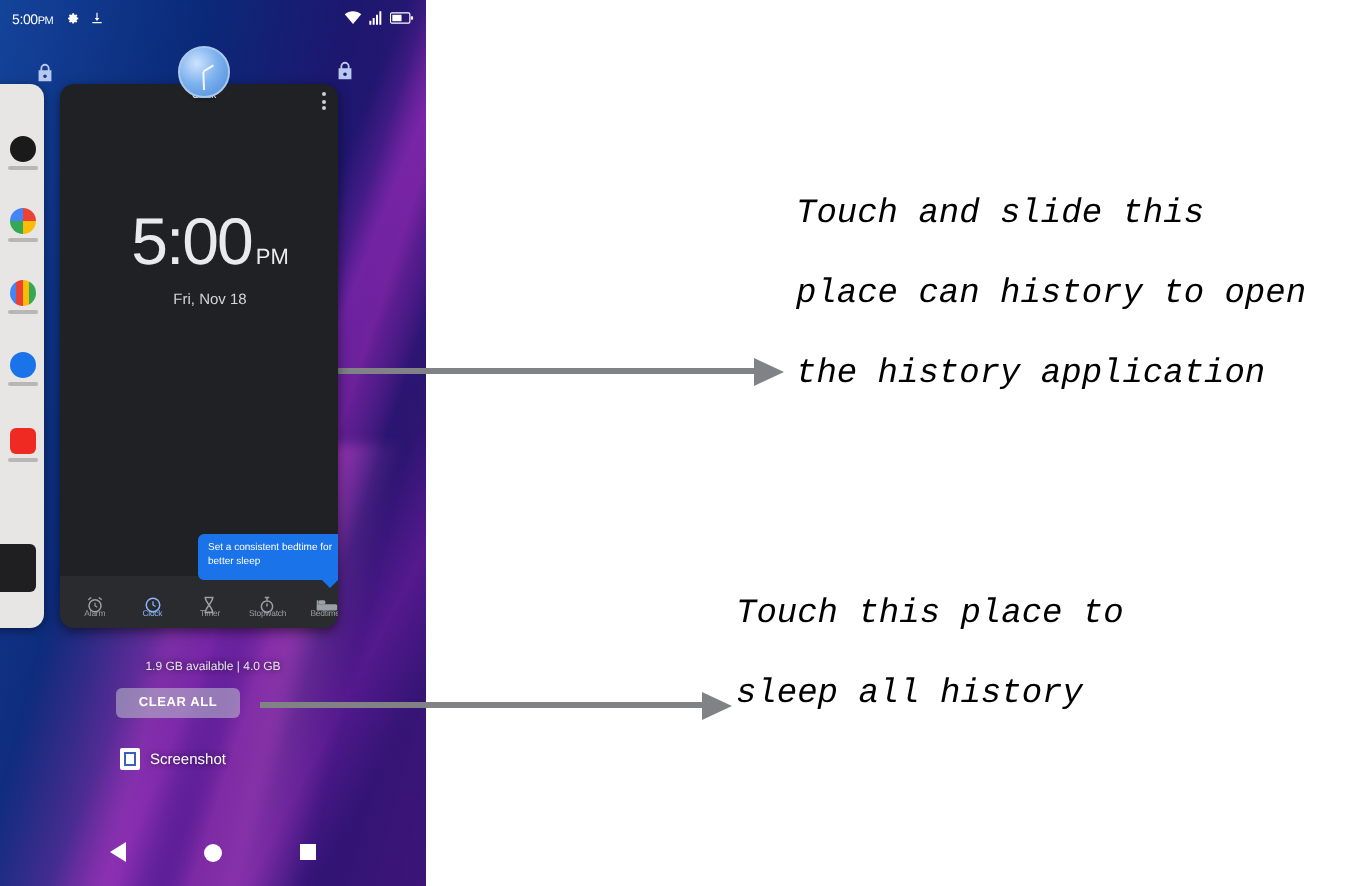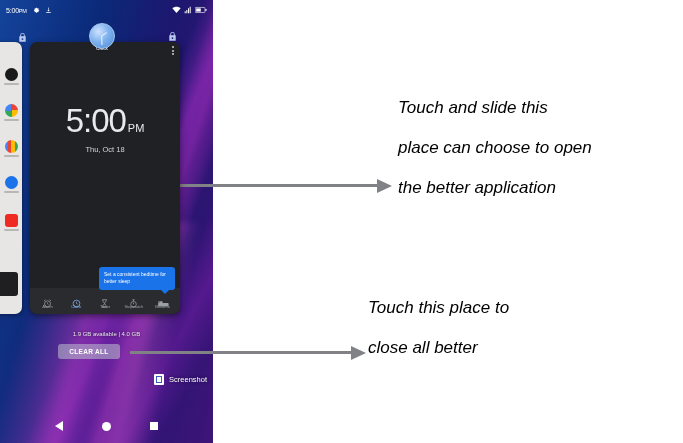--- a/index.html
+++ b/index.html
@@ -102,21 +102,21 @@
     left: 0; bottom: 18px;
     width: 40px; height: 24px;
     background: #1f1f22;
     border-radius: 3px;
   }
 
   
   #clock-card {
     position: absolute;
     left: 30px; top: 42px;
-    width: 150px; height: 272px;
+    width: 139px; height: 272px;
     background: #202124;
     border-radius: 7px;
     overflow: hidden;
     z-index: 8;
     box-shadow: 0 2px 6px rgba(0,0,0,0.5);
   }
   #card-header {
     position: absolute;
     left: 0; top: 0;
     width: 150px; height: 16px;
@@ -256,24 +256,23 @@
     z-index: 10;
   }
 
   
   #shot-row {
     position: absolute;
     left: 0; top: 374px;
     width: 173px;
     display: flex;
     align-items: center;
-    justify-content: flex-end;
+    justify-content: center;
     gap: 5px;
     z-index: 10;
-    margin-left: 34px;
   }
   #shot-icon {
     width: 10px; height: 11px;
     background: #ffffff;
     border-radius: 1px;
     position: relative;
   }
   #shot-icon:after {
     content: "";
     position: absolute;
@@ -306,21 +305,21 @@
     border-bottom: 5px solid transparent;
     border-right: 8px solid #ffffff;
   }
   #nav-home { width: 9px; height: 9px; border-radius: 50%; background: #ffffff; }
   #nav-recents { width: 8px; height: 8px; background: #ffffff; }
 
   
   .annot {
     position: absolute;
     color: #000000;
-    font-family: Liberation Sans, sans-serif;
+    font-family: Liberation Mono, monospace;
     font-style: italic;
     font-size: 17px;
     line-height: 40px;
     white-space: nowrap;
   }
   #annot1 { left: 398px; top: 88px; }
   #annot2 { left: 368px; top: 288px; }
   .annot .ln { display: block; }
 
   .arrow { position: absolute; }
@@ -426,21 +425,21 @@
     <div id="card-header"></div>
     <div id="kebab">
         <i></i>
         <i></i>
         <i></i>
       </div>
 
     <div id="big-time">
       <span class="t">5:00</span><span class="ap">PM</span>
     </div>
-    <div id="big-date">Thu, Oct 18</div>
+    <div id="big-date">Fri, Nov 18</div>
 
     <div id="tooltip">
       <span>Set a consistent bedtime for better sleep</span>
     </div>
 
     <div id="tabs">
       <div class="tab">
         <span class="tic">
           <svg width="9" height="9" viewBox="0 0 24 24">
               <circle cx="12" cy="13" r="8" fill="none" stroke="#9aa0a6" stroke-width="2"></circle>
@@ -507,27 +506,27 @@
 
   <div id="navbar">
     <span id="nav-back"></span>
     <span id="nav-home"></span>
     <span id="nav-recents"></span>
   </div>
 </div>
 
 <div class="annot" id="annot1">
   <span class="ln">Touch and slide this</span>
-  <span class="ln">place can choose to open</span>
-  <span class="ln">the better application</span>
+  <span class="ln">place can history to open</span>
+  <span class="ln">the history application</span>
 </div>
 
 <div class="annot" id="annot2">
   <span class="ln">Touch this place to</span>
-  <span class="ln">close all better</span>
+  <span class="ln">sleep all history</span>
 </div>
 
 <div class="arrow" id="arrow1">
   <span class="shaft"></span>
   <span class="head"></span>
 </div>
 
 <div class="arrow" id="arrow2">
   <span class="shaft"></span>
   <span class="head"></span>

